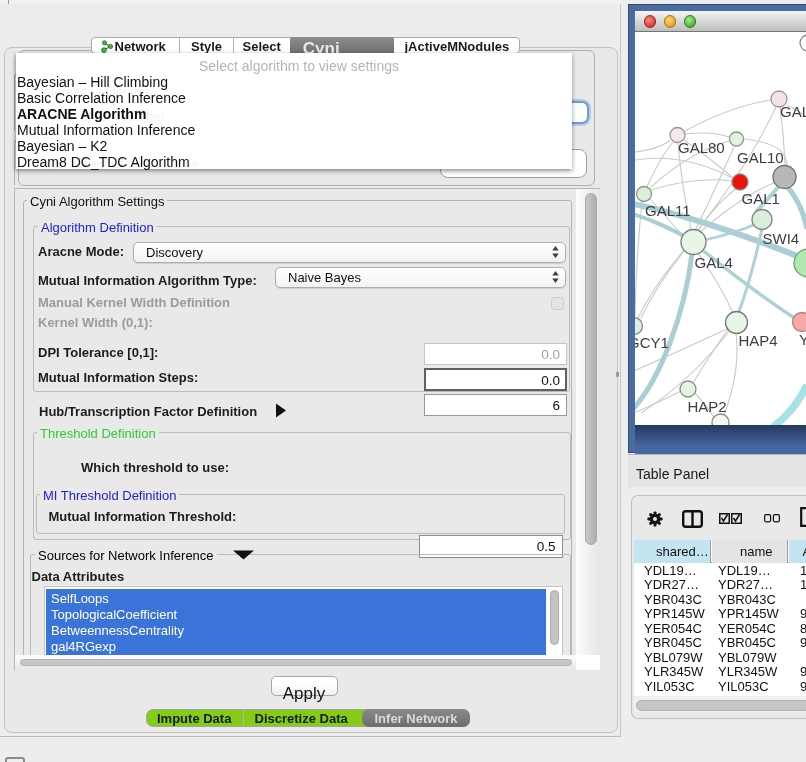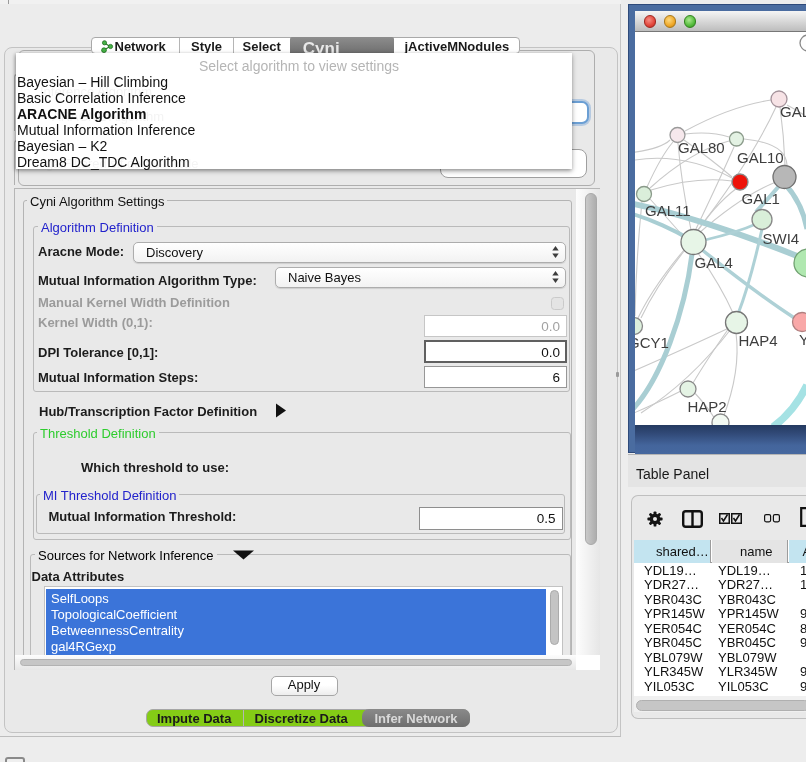--- a/index.html
+++ b/index.html
@@ -5,21 +5,21 @@
   * { margin:0; padding:0; box-sizing:border-box; }
   html,body { width:806px; height:762px; overflow:hidden; }
   body { background:#ededed; font-family:"Liberation Sans", sans-serif; position:relative; }
   .abs { position:absolute; }
   .b { font-weight:bold; }
   .lbl { position:absolute; font-size:13px; color:#1c1c1c; white-space:nowrap; }
   .dis { color:#9b9b9b; }
   .combo { position:absolute; background:linear-gradient(#ffffff,#f2f2f2); border:1px solid #adadad; border-radius:5px; box-shadow:0 1px 1px rgba(0,0,0,0.12); }
   .combo .ct { position:absolute; left:12px; top:2.5px; font-size:13px; color:#111; white-space:nowrap; }
   .combo .ar { position:absolute; right:6px; top:50%; margin-top:-6px; width:7px; height:12px; }
-  .field { position:absolute; background:#fff; text-align:right; font-size:13.5px; color:#111; }
+  .field { position:absolute; background:#fff; text-align:right; font-size:13.5px; color:#111;margin-top:28px; }
   .group { position:absolute; border:1px solid #bababa; border-radius:3px; }
   .gtitle { position:absolute; top:-7px; font-size:13px; background:#e9e9e9; padding:0 3px; white-space:nowrap; }
 </style>
 </head>
 <body>
 
 <div class="abs" id="cp" style="left:0; top:0; width:621px; height:737px; background:#ececec; border-bottom:1px solid #bdbdbd; border-right:1px solid #c4c4c4;">
 
   <div class="abs" style="left:0;top:0;width:621px;height:4px;background:#f1f1f1;"></div>
   <div class="abs" style="left:8px;top:0;width:1px;height:4px;background:#9a9a9a;"></div>
@@ -146,21 +146,21 @@
     <div class="abs" style="left:30px;top:103px;font-size:13px;color:rgba(40,40,40,0.05);">galFiltered.sif default node</div>
     <div class="abs" style="left:1px;top:20.5px;font-size:14px;color:#111;line-height:16.05px;white-space:pre;">Bayesian – Hill Climbing
 Basic Correlation Inference
 <span class="b">ARACNE Algorithm</span>
 Mutual Information Inference
 Bayesian – K2
 Dream8 DC_TDC Algorithm</div>
   </div>
 
   <div class="abs" style="left:270.5px;top:675.5px;width:67px;height:20.5px;background:linear-gradient(#ffffff,#ffffff 45%,#ededed);border:1px solid #a6a6a6;border-radius:5px;text-align:center;">
-    <div style="font-size:13px;color:#111;margin-top:0;">Apply</div>
+    <div style="font-size:17px;color:#111;margin-top:7px;">Apply</div>
   </div>
 
   <div class="abs" style="left:146px;top:708.5px;width:323.5px;height:18px;background:#84cc16;border:1px solid #a6a6a6;border-radius:7px;">
     <div class="abs" style="left:96px;top:0;width:1px;height:16px;background:#b5b5b5;"></div>
     <div class="abs b" style="left:10px;top:1.5px;font-size:13px;color:#1a1a1a;">Impute Data</div>
     <div class="abs b" style="left:107.5px;top:1.5px;font-size:13px;color:#1a1a1a;">Discretize Data</div>
     <div class="abs" style="left:215px;top:-0.5px;width:107.5px;height:18px;background:linear-gradient(#8a8a8a,#6e6e6e);border-radius:7px;">
       <div class="abs b" style="left:12.5px;top:2px;font-size:13px;color:#d9d9d9;">Infer Network</div>
     </div>
   </div>

